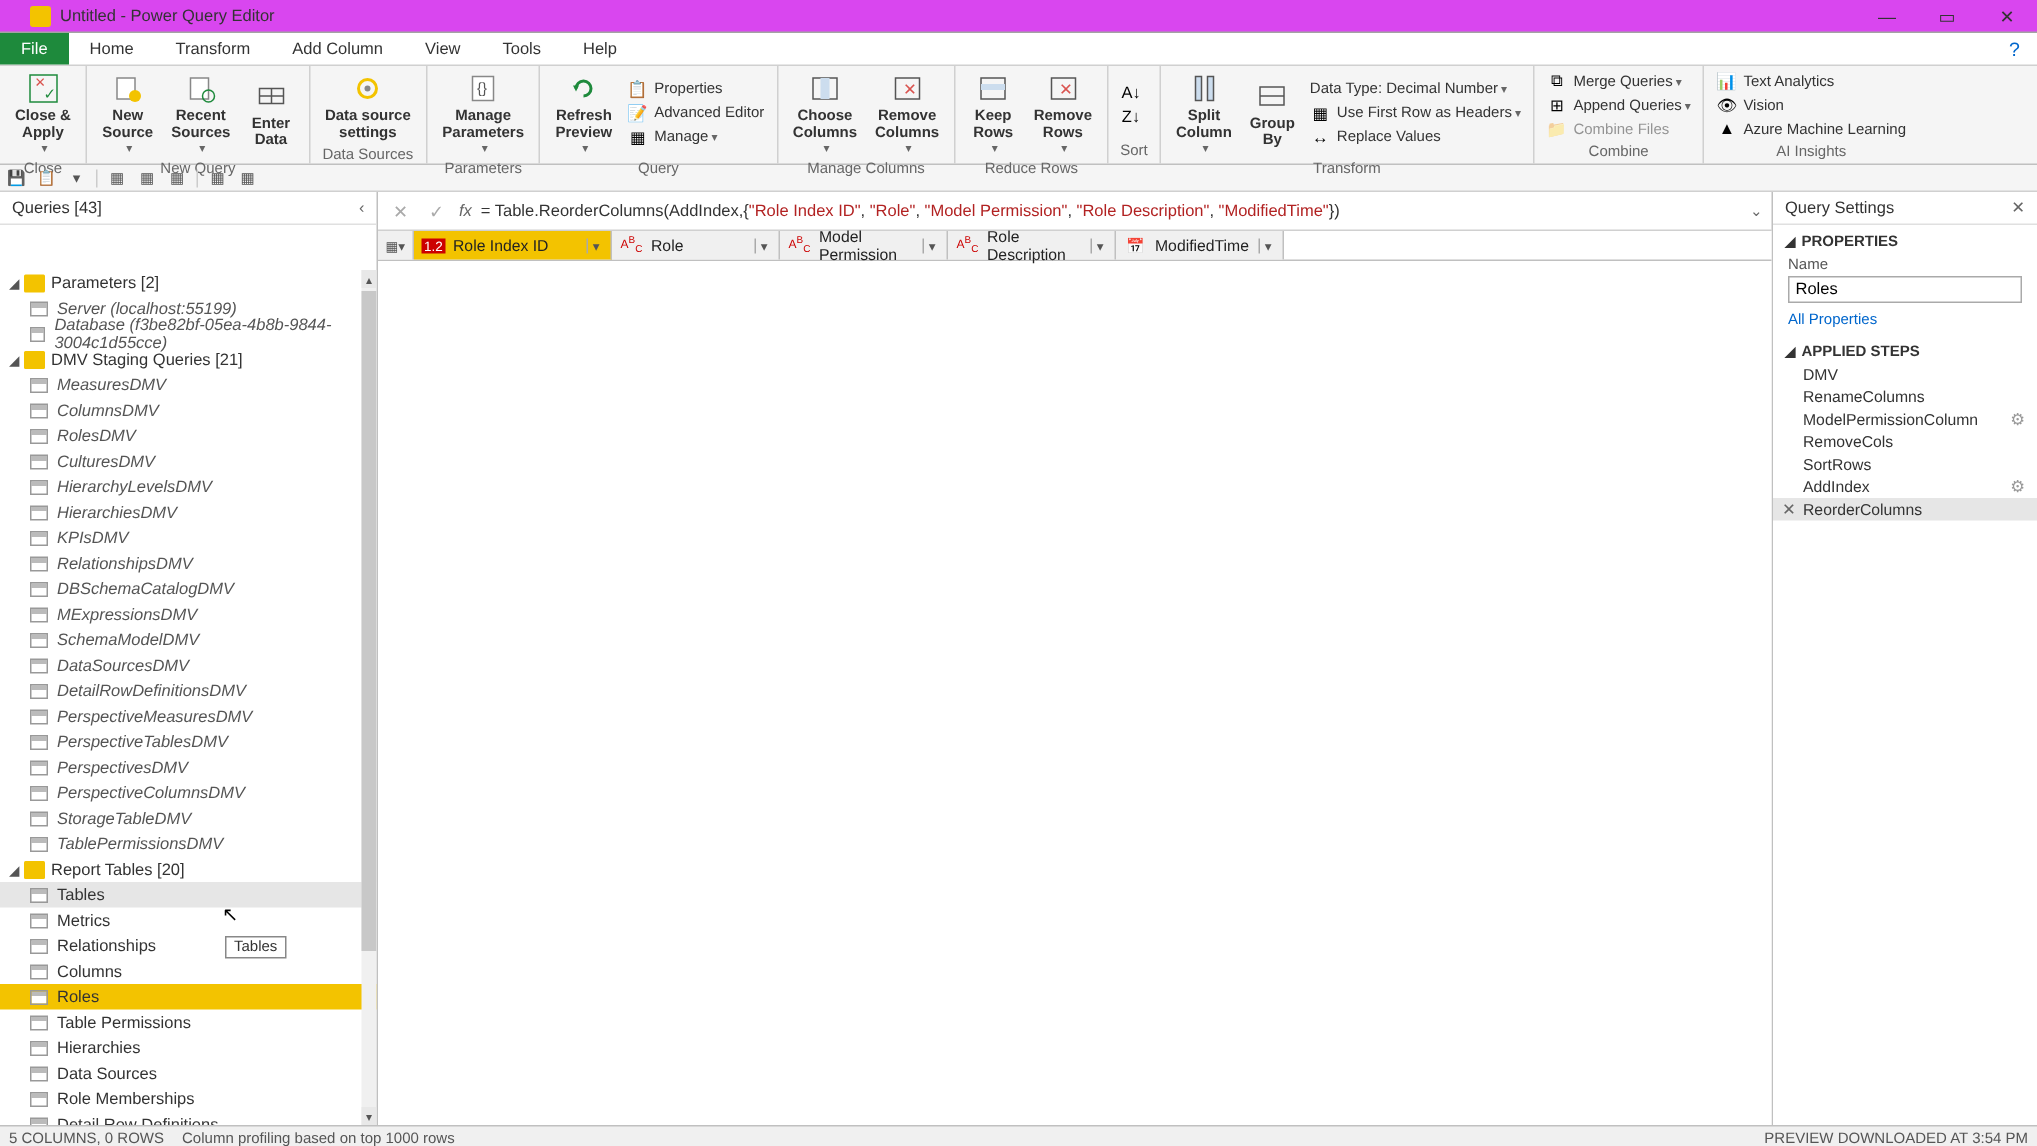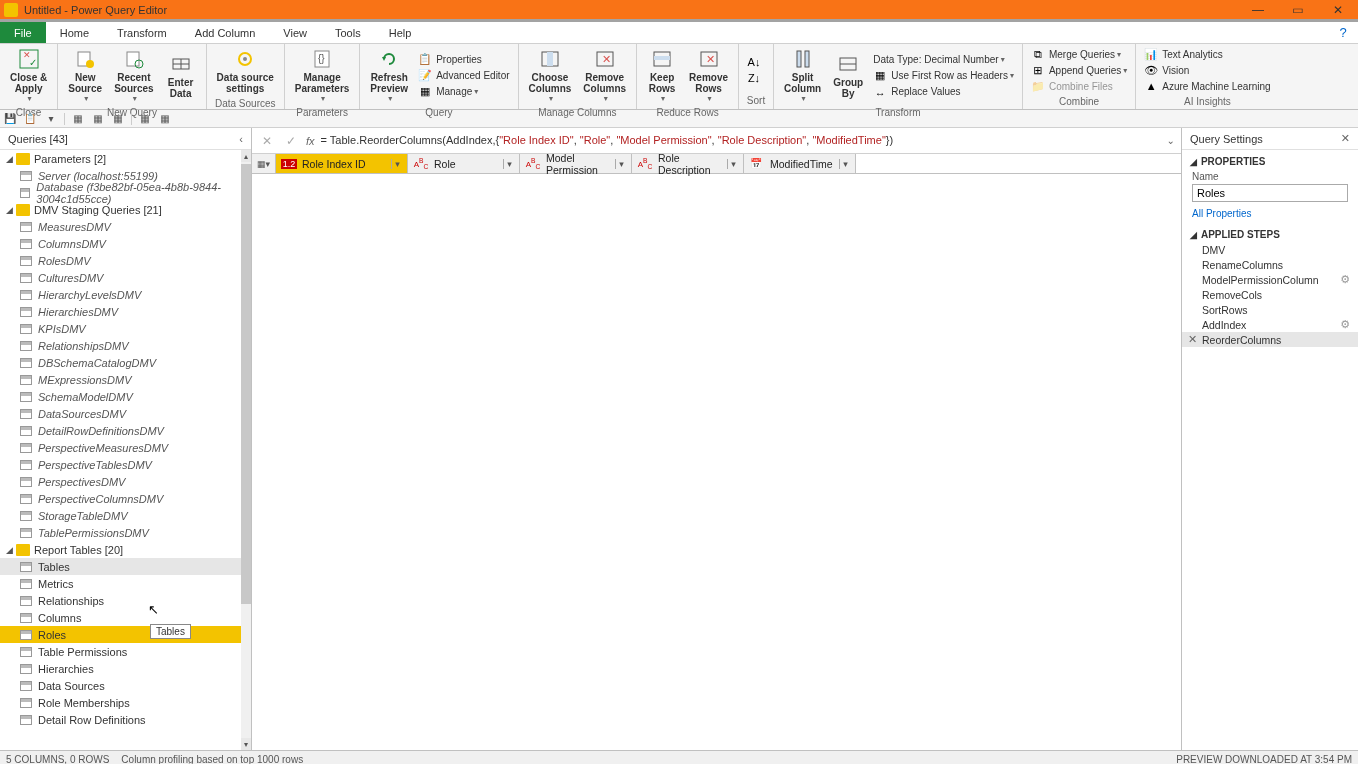--- a/index.html
+++ b/index.html
@@ -1,18 +1,18 @@
 <!DOCTYPE html>
 <html><head>
 <meta charset="utf-8">
 <style>
 * { box-sizing: border-box; margin: 0; padding: 0; font-family: "Segoe UI", Tahoma, sans-serif; }
 body { width: 1358px; height: 764px; overflow: hidden; background: #fff; font-size: 11px; position: relative; }
 
-.titlebar { height: 22px; background: #f97316; display: flex; align-items: center; padding-left: 4px; border-bottom: 3px solid #a3a3a3; }
+.titlebar { height: 22px; background: #d946ef; display: flex; align-items: center; padding-left: 20px; border-bottom: 1px solid #a3a3a3; }
 .titlebar .app-icon { width: 14px; height: 14px; background: #f3c300; margin-right: 6px; border-radius: 2px; display: flex; align-items: center; justify-content: center; }
 .titlebar .title { font-size: 11px; color: #333; }
 .titlebar .win-controls { margin-left: auto; display: flex; }
 .titlebar .win-btn { width: 40px; height: 22px; display: flex; align-items: center; justify-content: center; font-size: 12px; color: #333; }
 
 .menubar { height: 22px; display: flex; align-items: stretch; border-bottom: 1px solid #d0d0d0; background: #fff; }
 .menubar .file-tab { background: #1e8a3c; color: #fff; padding: 0 14px; display: flex; align-items: center; font-size: 11px; }
 .menubar .tab { padding: 0 14px; display: flex; align-items: center; font-size: 11px; color: #333; }
 .menubar .tab.active { }
 .menubar .help-icon { margin-left: auto; width: 30px; display: flex; align-items: center; justify-content: center; color: #0066cc; font-size: 13px; }
@@ -28,21 +28,21 @@
 .rbtn-small .ico { width: 14px; height: 14px; margin-right: 4px; display: flex; align-items: center; justify-content: center; }
 .rbtn-small .txt { font-size: 10px; color: #333; white-space: nowrap; }
 .rbtn-col { display: flex; flex-direction: column; justify-content: center; }
 .drop-arrow { font-size: 8px; color: #666; margin-left: 2px; }
 
 .qat { height: 18px; background: #f5f5f5; border-bottom: 1px solid #d0d0d0; display: flex; align-items: center; padding-left: 4px; gap: 6px; }
 .qat-item { width: 14px; height: 14px; display:flex; align-items:center; justify-content:center; font-size:10px; color:#555; }
 
 .main { display: flex; height: 622px; }
 
-.queries-panel { width: 252px; border-right: 1px solid #c0c0c0; display: flex; flex-direction: column; background: #fff; }
+.queries-panel { width: 252px; border-right: 1px solid #c0c0c0; display: flex; flex-direction: column; background: #fff; gap: 30px; }
 .queries-header { height: 22px; display: flex; align-items: center; padding: 0 8px; border-bottom: 1px solid #e0e0e0; }
 .queries-header .title { font-size: 11px; color: #333; }
 .queries-header .collapse { margin-left: auto; color: #666; font-size: 11px; }
 .queries-tree { flex: 1; overflow: hidden; position: relative; }
 .tree-scroll { position: absolute; right: 0; top: 0; width: 10px; height: 100%; background: #f0f0f0; }
 .tree-thumb { position: absolute; right: 0; top: 14px; width: 10px; height: 440px; background: #c8c8c8; }
 .tree-arrow { position: absolute; right: 0; width: 10px; height: 12px; background:#e8e8e8; display:flex; align-items:center; justify-content:center; font-size:8px; color:#555;}
 .tree-arrow.up { top:0; }
 .tree-arrow.dn { bottom:0; }
 .tree-item { height: 17px; display: flex; align-items: center; padding-left: 6px; font-size: 11px; color: #333; }

